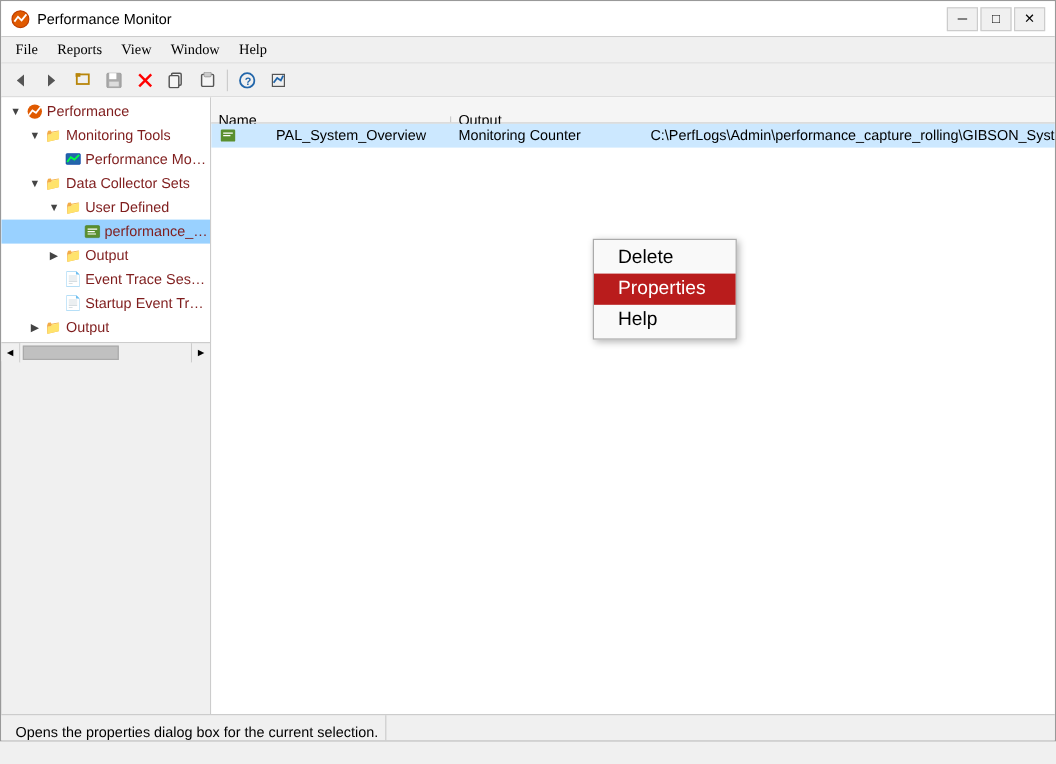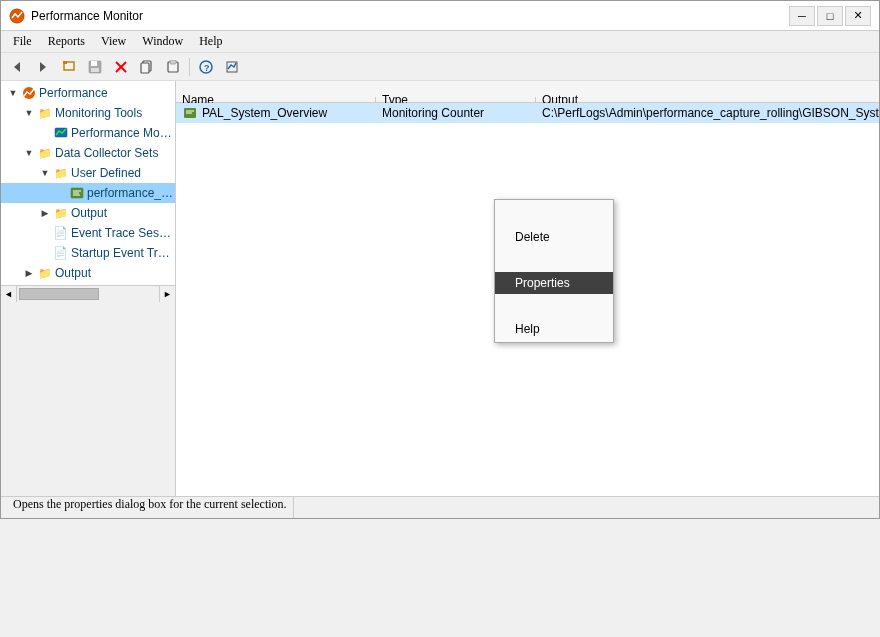--- a/index.html
+++ b/index.html
@@ -4,21 +4,21 @@
   <style>
     * { margin: 0; padding: 0; box-sizing: border-box; }
     body {
       font-family: 'Segoe UI', Tahoma, sans-serif;
       font-size: 12px;
       background: #f0f0f0;
       user-select: none;
     }
     .window {
       width: 880px;
-      height: 519px;
+      height: 618px;
       background: #f0f0f0;
       border: 1px solid #999;
       display: flex;
       flex-direction: column;
     }
     .title-bar {
       background: #fff;
       height: 30px;
       display: flex;
       align-items: center;
@@ -134,21 +134,21 @@
       height: 16px;
       flex-shrink: 0;
       display: flex;
       align-items: center;
       justify-content: center;
       font-size: 11px;
       margin-right: 2px;
     }
     .tree-label {
       font-size: 12px;
-      color: #0c4a6e;
+      color: #7f1d1d;
       overflow: hidden;
       text-overflow: ellipsis;
     }
     .indent1 { padding-left: 4px; }
     .indent2 { padding-left: 20px; }
     .indent3 { padding-left: 36px; }
     .indent4 { padding-left: 52px; }
     .content-area {
       flex: 1;
       display: flex;
@@ -186,20 +186,21 @@
     }
     .list-row.selected { background: #cce8ff; }
     .list-cell {
       display: flex;
       align-items: center;
       padding: 0 6px;
       font-size: 12px;
       overflow: hidden;
       text-overflow: ellipsis;
       white-space: nowrap;
+      gap: 28px;
     }
     .list-cell.col-name { width: 200px; }
     .list-cell.col-type { width: 160px; }
     .list-cell.col-output { flex: 1; }
     .row-icon {
       width: 16px;
       height: 16px;
       margin-right: 4px;
       flex-shrink: 0;
       display: flex;
@@ -213,44 +214,42 @@
       display: flex;
       align-items: center;
       padding: 0 6px;
       font-size: 12px;
     }
     .status-segment {
       border-right: 1px solid #ccc;
       padding: 0 6px;
       height: 100%;
       display: flex;
-      align-items: flex-start;
-      font-family: Liberation Serif, serif;
+      align-items: flex-end;
     }
     .status-segment:last-child { border-right: none; }
     
     .context-menu {
       position: absolute;
       background: #f9f9f9;
       border: 1px solid #aaa;
       box-shadow: 2px 2px 6px rgba(0,0,0,0.3);
       z-index: 100;
       min-width: 120px;
       padding: 2px 0;
     }
     .ctx-item {
       padding: 4px 20px;
-      font-size: 12px;
-      cursor: pointer;
-      display: flex;
-      align-items: center;
-      margin-top: 24px;
+      font-size: 16px;
+      cursor: pointer;
+      display: flex;
+      align-items: center;
     }
     .ctx-item.highlighted {
-      background: #404040;
+      background: #b91c1c;
       color: white;
     }
     .folder-icon { color: #ffb900; }
     
     .sidebar::-webkit-scrollbar { width: 12px; }
     .sidebar::-webkit-scrollbar-track { background: #f0f0f0; }
     .sidebar::-webkit-scrollbar-thumb { background: #c0c0c0; border: 2px solid #f0f0f0; }
     .sidebar-bottom {
       display: flex;
       height: 16px;
@@ -434,21 +433,20 @@
           <div style="position:absolute;left:2px;top:2px;width:80px;height:12px;background:#c0c0c0;border:1px solid #aaa;"></div>
         </div>
         <div style="width:16px;height:16px;border-left:1px solid #ccc;display:flex;align-items:center;justify-content:center;cursor:pointer;font-size:9px;">►</div>
       </div>
     </div>
 
     <div class="content-area">
 
       <div class="list-header">
         <div class="list-col-header col-name">Name</div>
-        <div class="list-col-header col-type">Type</div>
         <div class="list-col-header col-output">Output</div>
       </div>
 
       <div class="list-body">
 
         <div class="list-row selected">
           <div class="list-cell col-name">
             <div class="row-icon">
               <svg width="14" height="14" viewBox="0 0 14 14">
                 <rect x="1" y="2" width="12" height="10" rx="1" fill="#5a8f2e"></rect>

